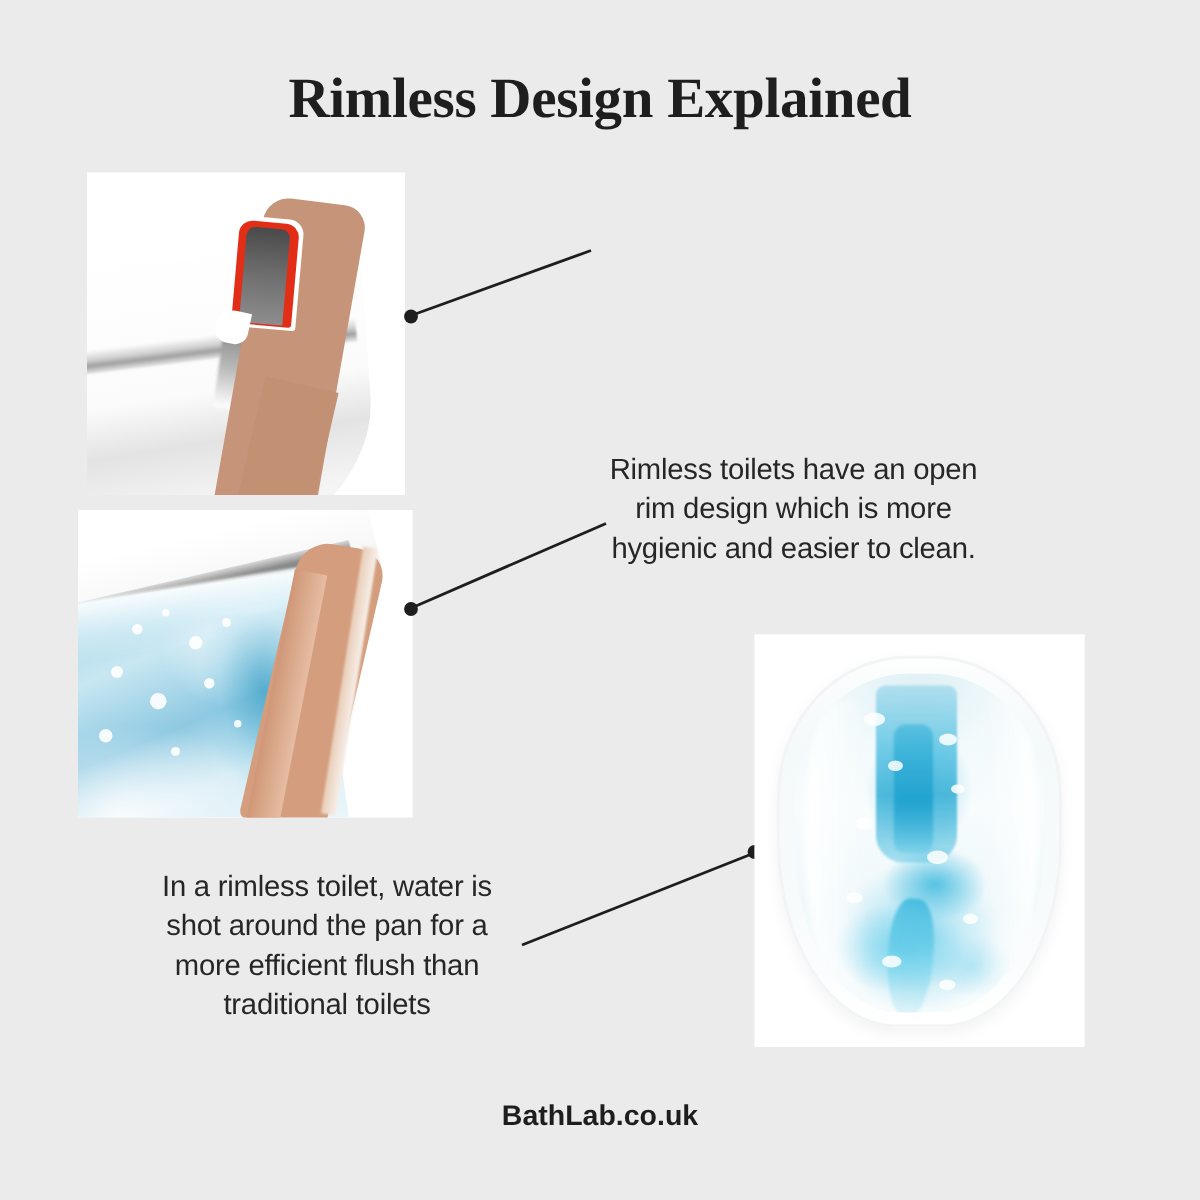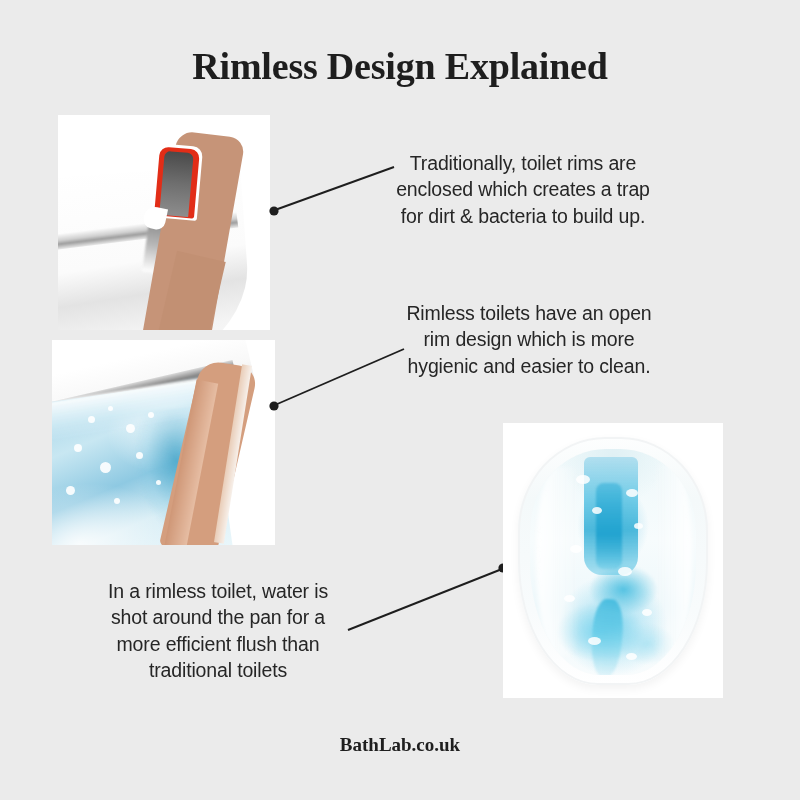--- a/index.html
+++ b/index.html
@@ -38,21 +38,21 @@
     color: #1e1e1e;
   }
 
   
   .footer-brand {
     position: absolute;
     left: 0;
     top: 734px;
     width: 800px;
     text-align: center;
-    font-family: Liberation Serif, serif;
+    font-family: Liberation Sans, sans-serif;
     font-weight: bold;
     font-size: 19px;
     color: #1e1e1e;
   }
 
   
   .callout {
     position: absolute;
     text-align: center;
     color: #262626;
@@ -330,21 +330,20 @@
     </div>
   </div>
 
   <div class="leader" style="left:268px; top:150px;">
     <svg width="130" height="70" viewBox="0 0 130 70">
       <line x1="7" y1="60" x2="126" y2="17" stroke="#1e1e1e" stroke-width="1.9"></line>
       <circle cx="6" cy="61" r="4.6" fill="#1e1e1e"></circle>
     </svg>
   </div>
 
-  <div class="callout callout-1">Traditionally, toilet rims are enclosed which creates a trap for dirt &amp; bacteria to build up.</div>
 
   <div class="photo photo-rim-open">
     <div class="p2">
       <div class="p2-ceramic"></div>
       <div class="p2-ceramic-edge"></div>
       <div class="p2-water"></div>
       <div class="p2-water-deep"></div>
       <div class="p2-water-crest"></div>
       <div class="p2-bub" style="left:36px;  top:76px;  width:7px;  height:7px;"></div>
       <div class="p2-bub" style="left:56px;  top:66px;  width:5px;  height:5px;"></div>

